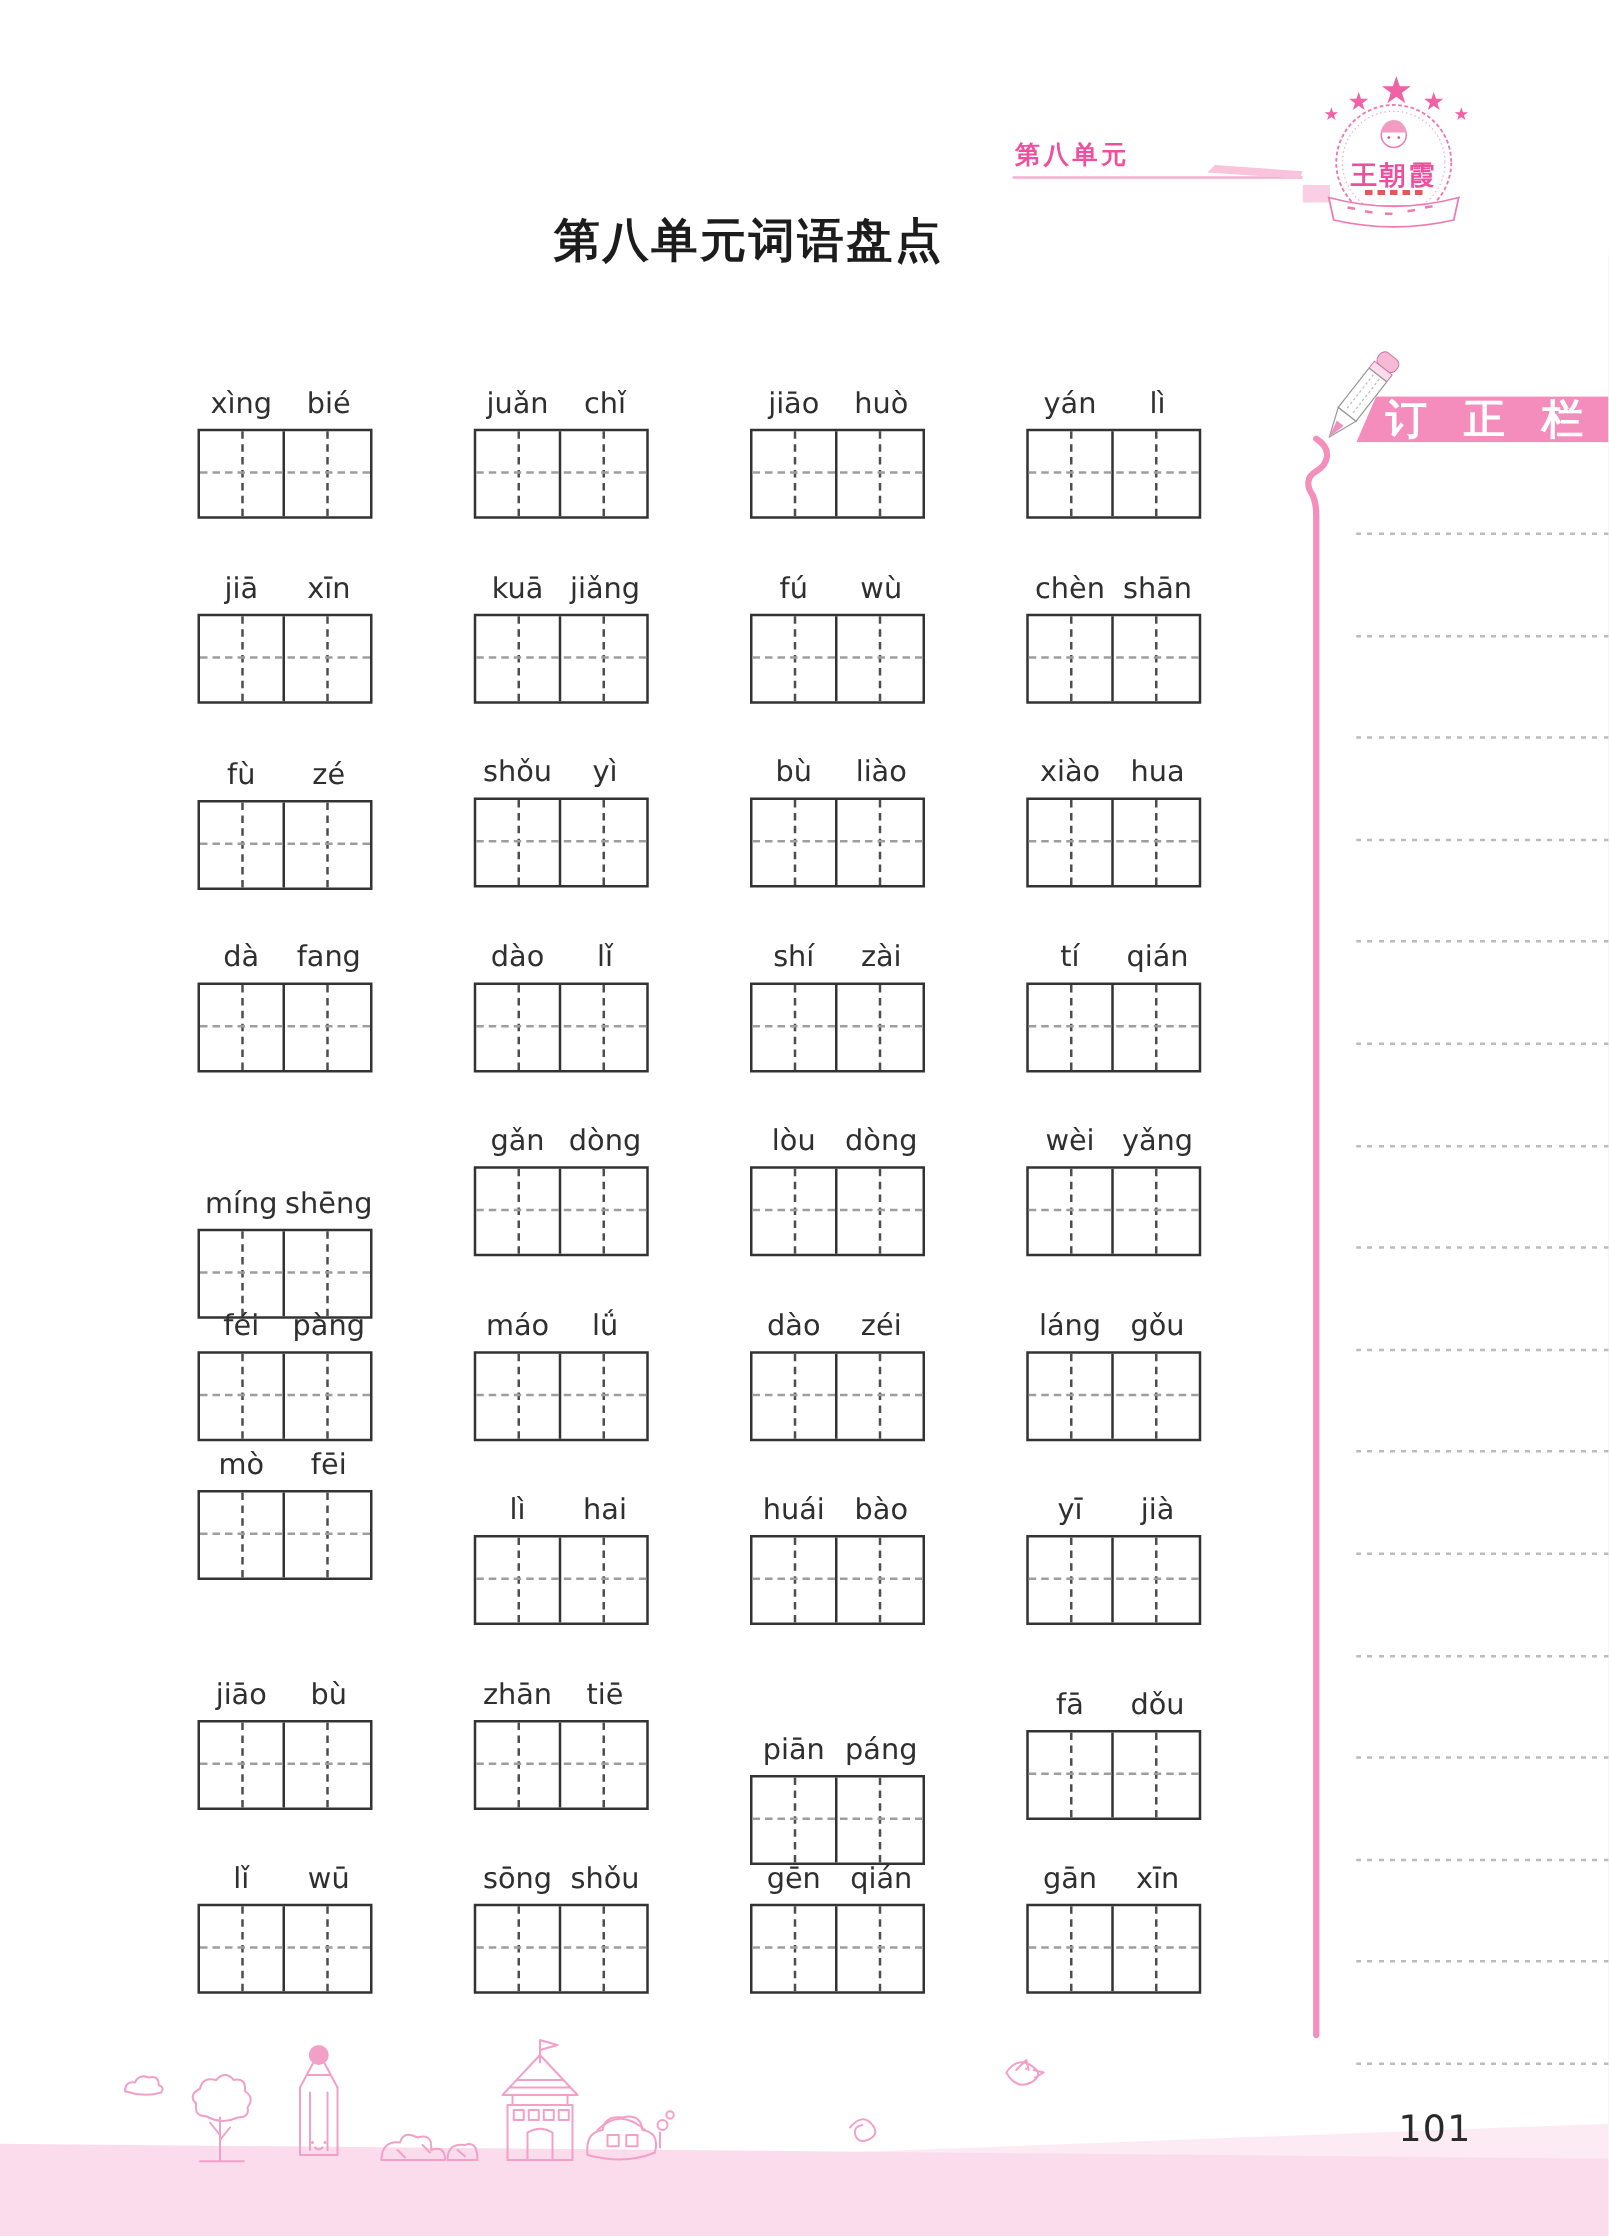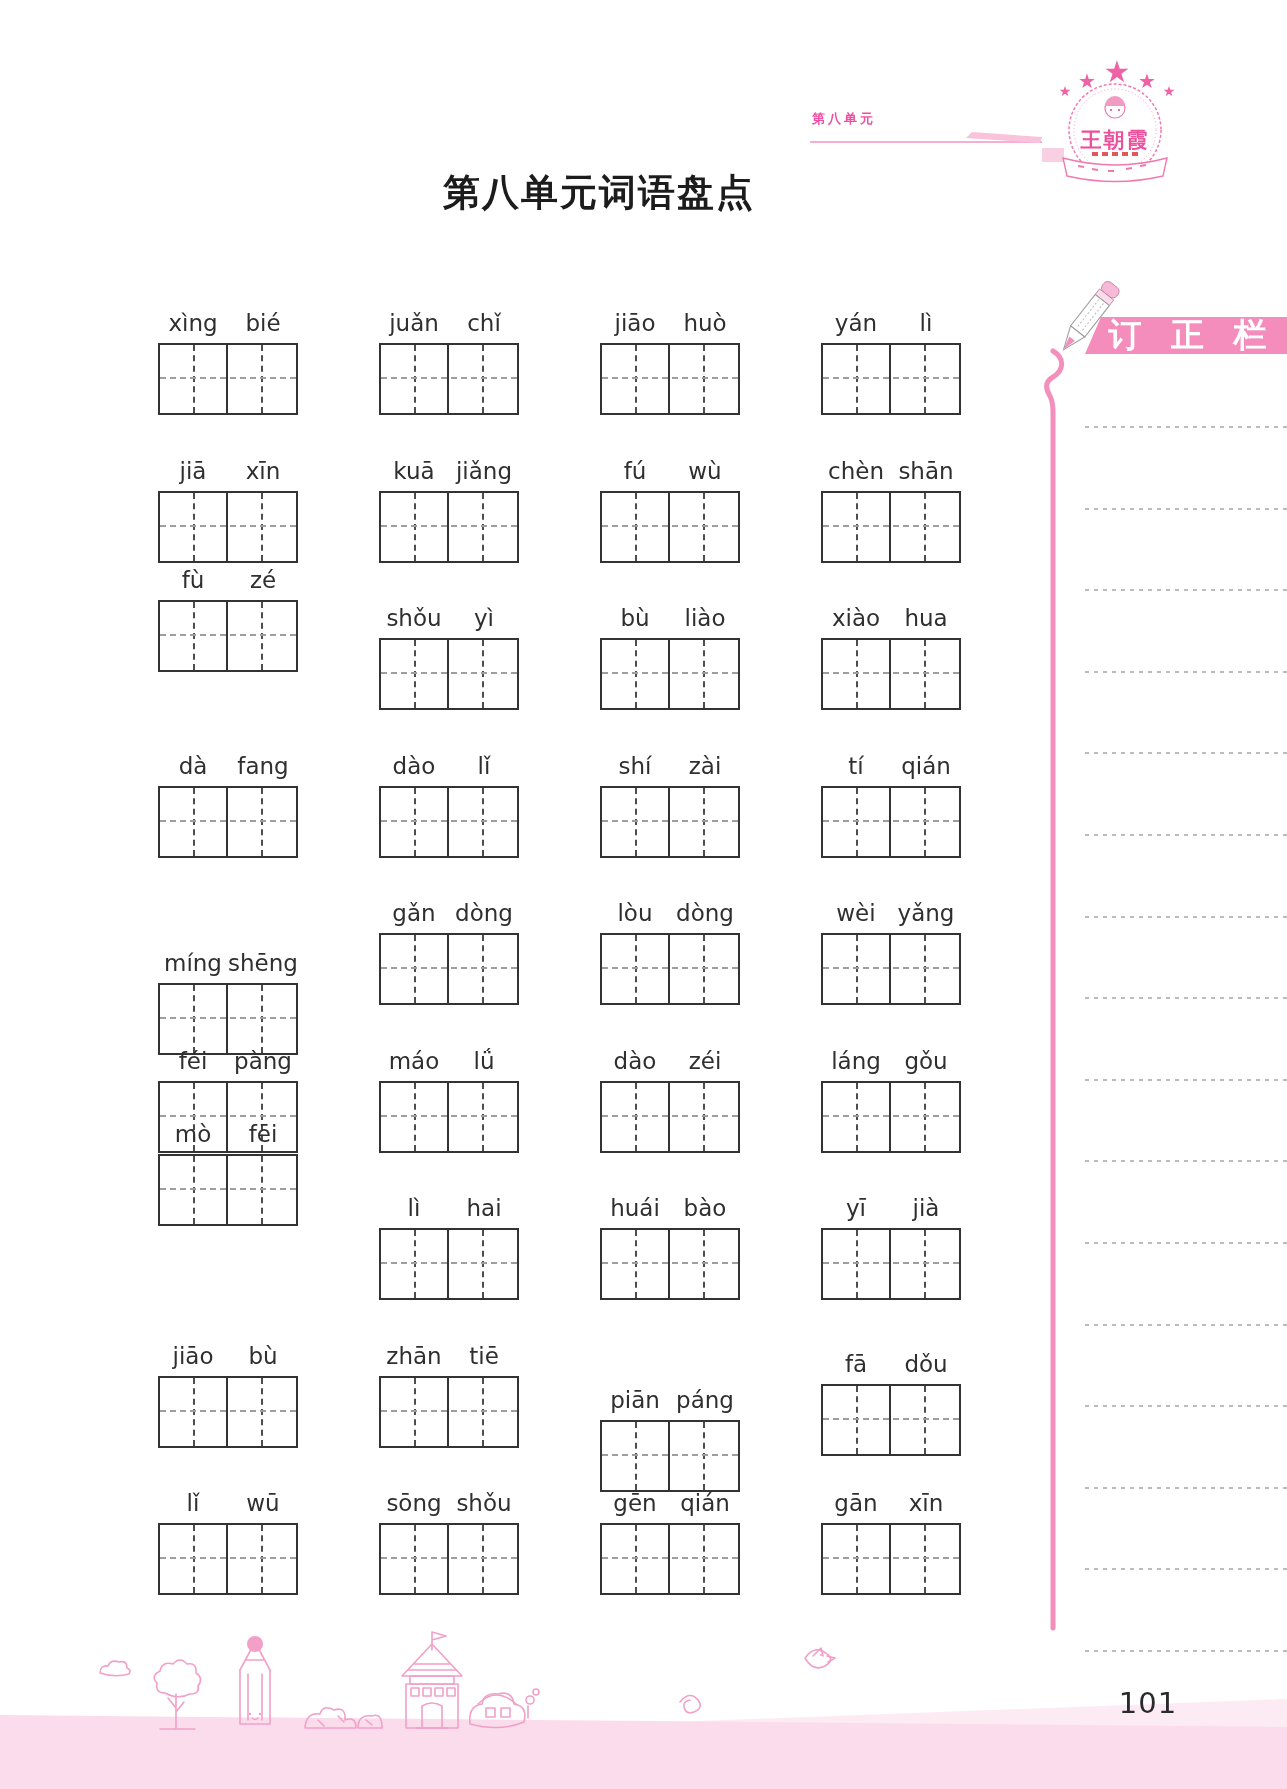--- a/index.html
+++ b/index.html
@@ -4,21 +4,21 @@
 <style>
   html,body{margin:0;padding:0;background:#e8e8e8;}
   .page{
     position:relative;width:1287px;height:1789px;margin:0 auto;
     background:#ffffff;overflow:hidden;
     font-family:"DejaVu Sans","Liberation Sans",sans-serif;
   }
   
   .unit-label{
     position:absolute;left:812px;top:110px;
-    font-size:13px;font-weight:600;color:#ef4f9e;letter-spacing:3px;
+    font-size:20px;font-weight:600;color:#ef4f9e;letter-spacing:3px;
   }
   .swoosh{position:absolute;left:800px;top:120px;}
   .stamp{position:absolute;left:1042px;top:50px;}
   
   .page-title{
     position:absolute;left:433px;top:158px;margin:10px;
     font-size:37px;font-weight:bold;color:#1c1c1c;letter-spacing:2px;
   }
   
   .entry{position:absolute;width:140px;height:72px;}
@@ -198,21 +198,21 @@
           <span>chèn</span>
           <span>shān</span>
         </div>
         <div class="wbox">
           <div class="vd1"></div>
           <div class="vd2"></div>
           <div class="mid"></div>
           <div class="hd"></div>
         </div>
       </div>
-      <div class="entry" style="left: 158px; top: 600px;">
+      <div class="entry" style="left: 158px; top: 640px;">
         <div class="pinyin">
           <span>fù</span>
           <span>zé</span>
         </div>
         <div class="wbox">
           <div class="vd1"></div>
           <div class="vd2"></div>
           <div class="mid"></div>
           <div class="hd"></div>
         </div>
@@ -390,21 +390,21 @@
           <span>láng</span>
           <span>gǒu</span>
         </div>
         <div class="wbox">
           <div class="vd1"></div>
           <div class="vd2"></div>
           <div class="mid"></div>
           <div class="hd"></div>
         </div>
       </div>
-      <div class="entry" style="left: 158px; top: 1154px; padding-left: 16px;">
+      <div class="entry" style="left: 158px; top: 1192px; padding-left: 16px;">
         <div class="pinyin">
           <span>mò</span>
           <span>fēi</span>
         </div>
         <div class="wbox">
           <div class="vd1"></div>
           <div class="vd2"></div>
           <div class="mid"></div>
           <div class="hd"></div>
         </div>

